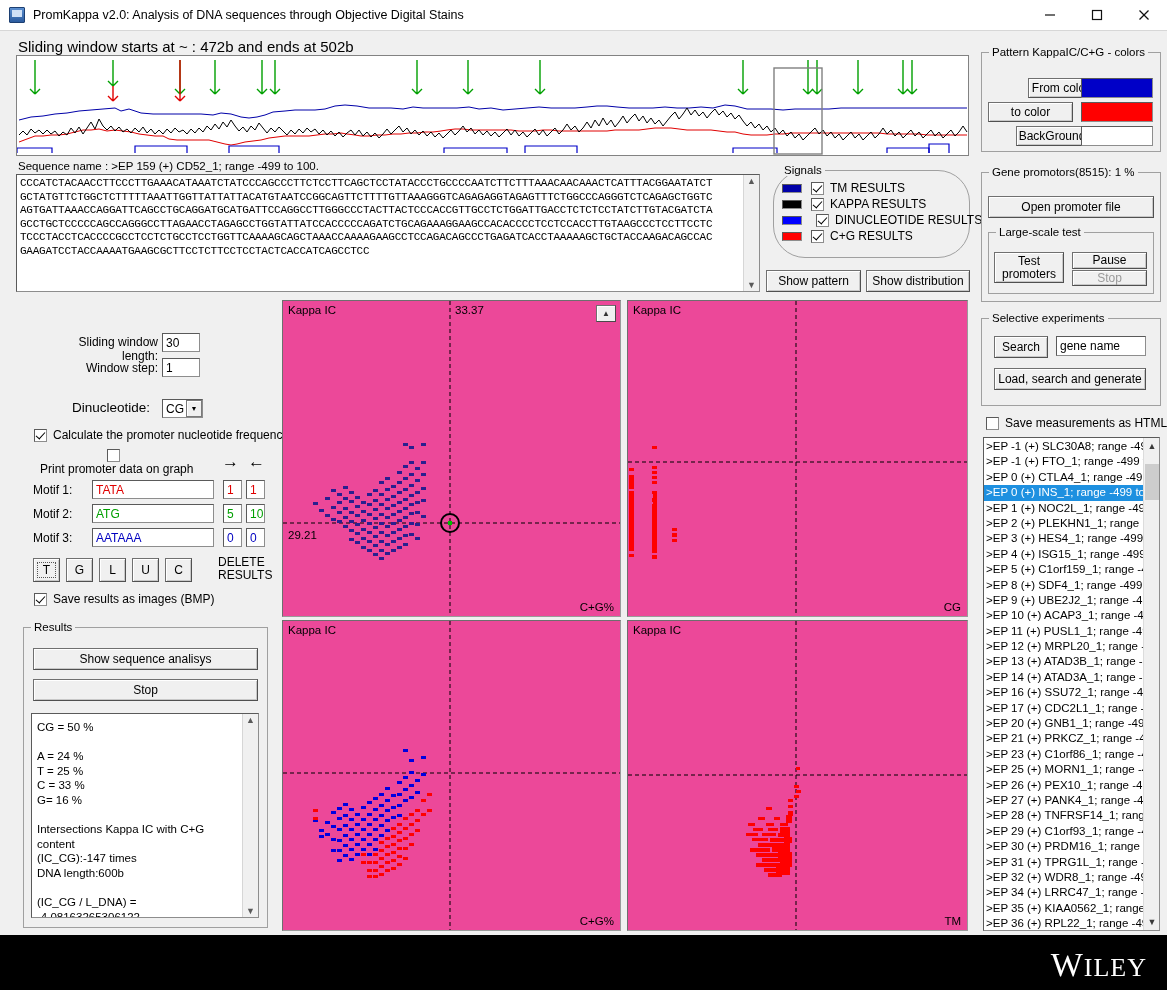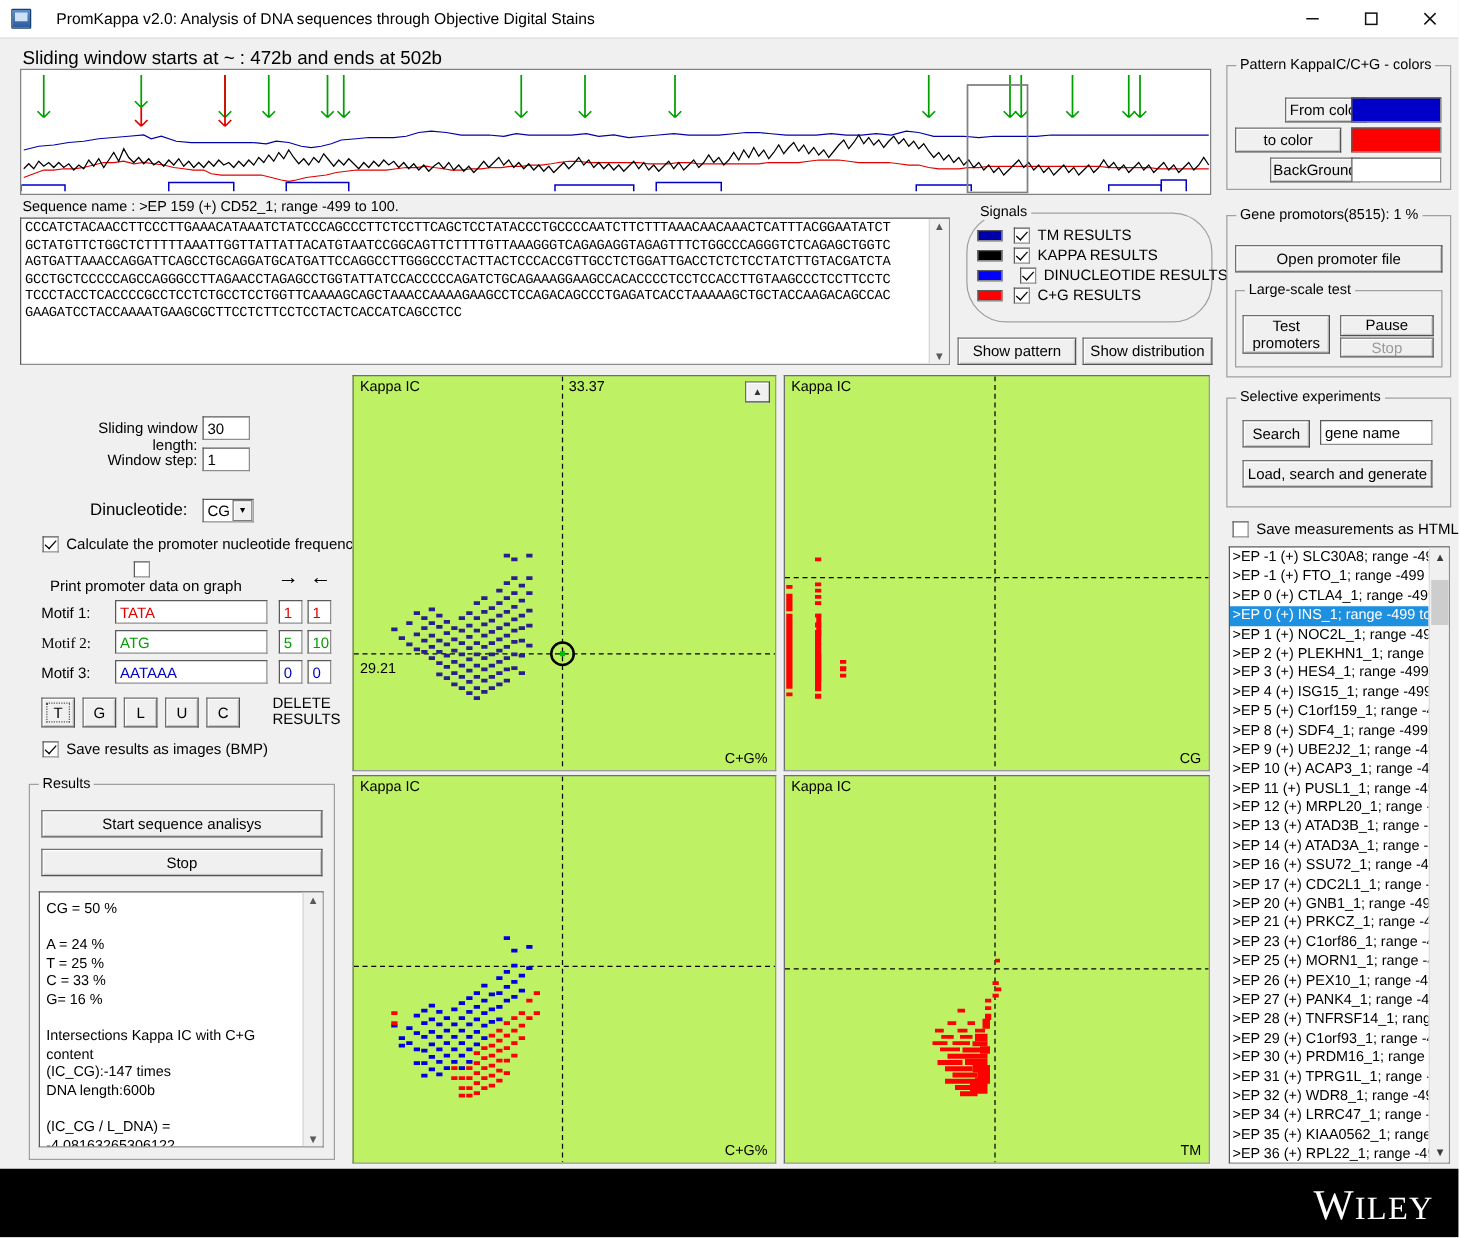--- a/index.html
+++ b/index.html
@@ -14,21 +14,21 @@
     background: #f0f0f0;
     overflow: hidden;
     font-size: 12px;
     color: #000;
   }
   
   .titlebar {
     position: absolute; left:0; top:0; width:1167px; height:31px;
     background:#ffffff;
     border-bottom:1px solid #d7d7d7;
-    display:flex; align-items:center;gap:12px;
+    display:flex; align-items:center;
   }
   .tb-icon {
     width:16px; height:16px; margin-left:9px; margin-right:8px;
     background:linear-gradient(#5b8fd0,#2b5b9e);
     border:1px solid #1c3f72; border-radius:1px;
     position:relative; flex:0 0 auto;
   }
   .tb-icon:after{
     content:""; position:absolute; left:2px; top:2px; right:2px; bottom:5px;
     background:#cfe0f5;
@@ -128,21 +128,21 @@
   .vscroll{
     width:16px; background:#f0f0f0; border-left:1px solid #d6d6d6;
     display:flex; flex-direction:column; justify-content:space-between;
     align-items:center; flex:0 0 auto; padding:1px 0;
   }
   .vscroll .arw{ font-size:9px; color:#5a5a5a; line-height:10px; }
 
   
   .plot {
     position:absolute;
-    background:#bef264;
+    background:#ec4899;
     border:1px solid #9a9a9a;
     border-top-color:#6e6e6e; border-left-color:#6e6e6e;
     overflow:hidden;
   }
   .plot .ptitle{
     position:absolute; left:5px; top:3px; font-size:11.5px; color:#000;
   }
   .plot .pxlabel{
     position:absolute; right:6px; bottom:3px; font-size:11.5px; color:#000;
   }
@@ -364,21 +364,21 @@
   </div>
 
   <div class="arrowicon" style="left:222px;top:452px;">→</div>
   <div class="arrowicon" style="left:248px;top:452px;">←</div>
 
   <div style="position:absolute;left:33px;top:483px;font-size:12px;">Motif 1:</div>
   <div class="tf" style="position:absolute;left:92px;top:480px;width:122px;height:19px;color:#e00000;">TATA</div>
   <div class="tf" style="position:absolute;left:223px;top:480px;width:19px;height:19px;color:#e00000;">1</div>
   <div class="tf" style="position:absolute;left:246px;top:480px;width:19px;height:19px;color:#e00000;">1</div>
 
-  <div style="position:absolute;left:33px;top:507px;font-size:12px;font-family:Liberation Serif, serif;">Motif 2:</div>
+  <div style="position:absolute;left:33px;top:507px;font-size:12px;">Motif 2:</div>
   <div class="tf" style="position:absolute;left:92px;top:504px;width:122px;height:19px;color:#00a000;">ATG</div>
   <div class="tf" style="position:absolute;left:223px;top:504px;width:19px;height:19px;color:#00a000;">5</div>
   <div class="tf" style="position:absolute;left:246px;top:504px;width:19px;height:19px;color:#00a000;">10</div>
 
   <div style="position:absolute;left:33px;top:531px;font-size:12px;">Motif 3:</div>
   <div class="tf" style="position:absolute;left:92px;top:528px;width:122px;height:19px;color:#0000c0;">AATAAA</div>
   <div class="tf" style="position:absolute;left:223px;top:528px;width:19px;height:19px;color:#0000c0;">0</div>
   <div class="tf" style="position:absolute;left:246px;top:528px;width:19px;height:19px;color:#0000c0;">0</div>
 
   <div class="btn dotted" style="position:absolute;left:33px;top:558px;width:27px;height:24px;">
@@ -394,21 +394,21 @@
 RESULTS</div>
 
   <div class="cb checked" style="position:absolute;left:34px;top:592px;">
     <div class="box"></div>
       <div class="lbl">Save results as images (BMP)</div>
   </div>
 
   <div class="group" style="left:23px;top:627px;width:245px;height:301px;">
     <div class="legend">Results</div>
   </div>
-  <div class="btn" style="position:absolute;left:33px;top:648px;width:225px;height:22px;">Start sequence analisys</div>
+  <div class="btn" style="position:absolute;left:33px;top:648px;width:225px;height:22px;">Show sequence analisys</div>
   <div class="btn" style="position:absolute;left:33px;top:679px;width:225px;height:22px;">Stop</div>
   <div id="resbox">
     <div id="restext">CG = 50 %
 
 A = 24 %
 T = 25 %
 C = 33 %
 G= 16 %
 
 Intersections Kappa IC with C+G content

